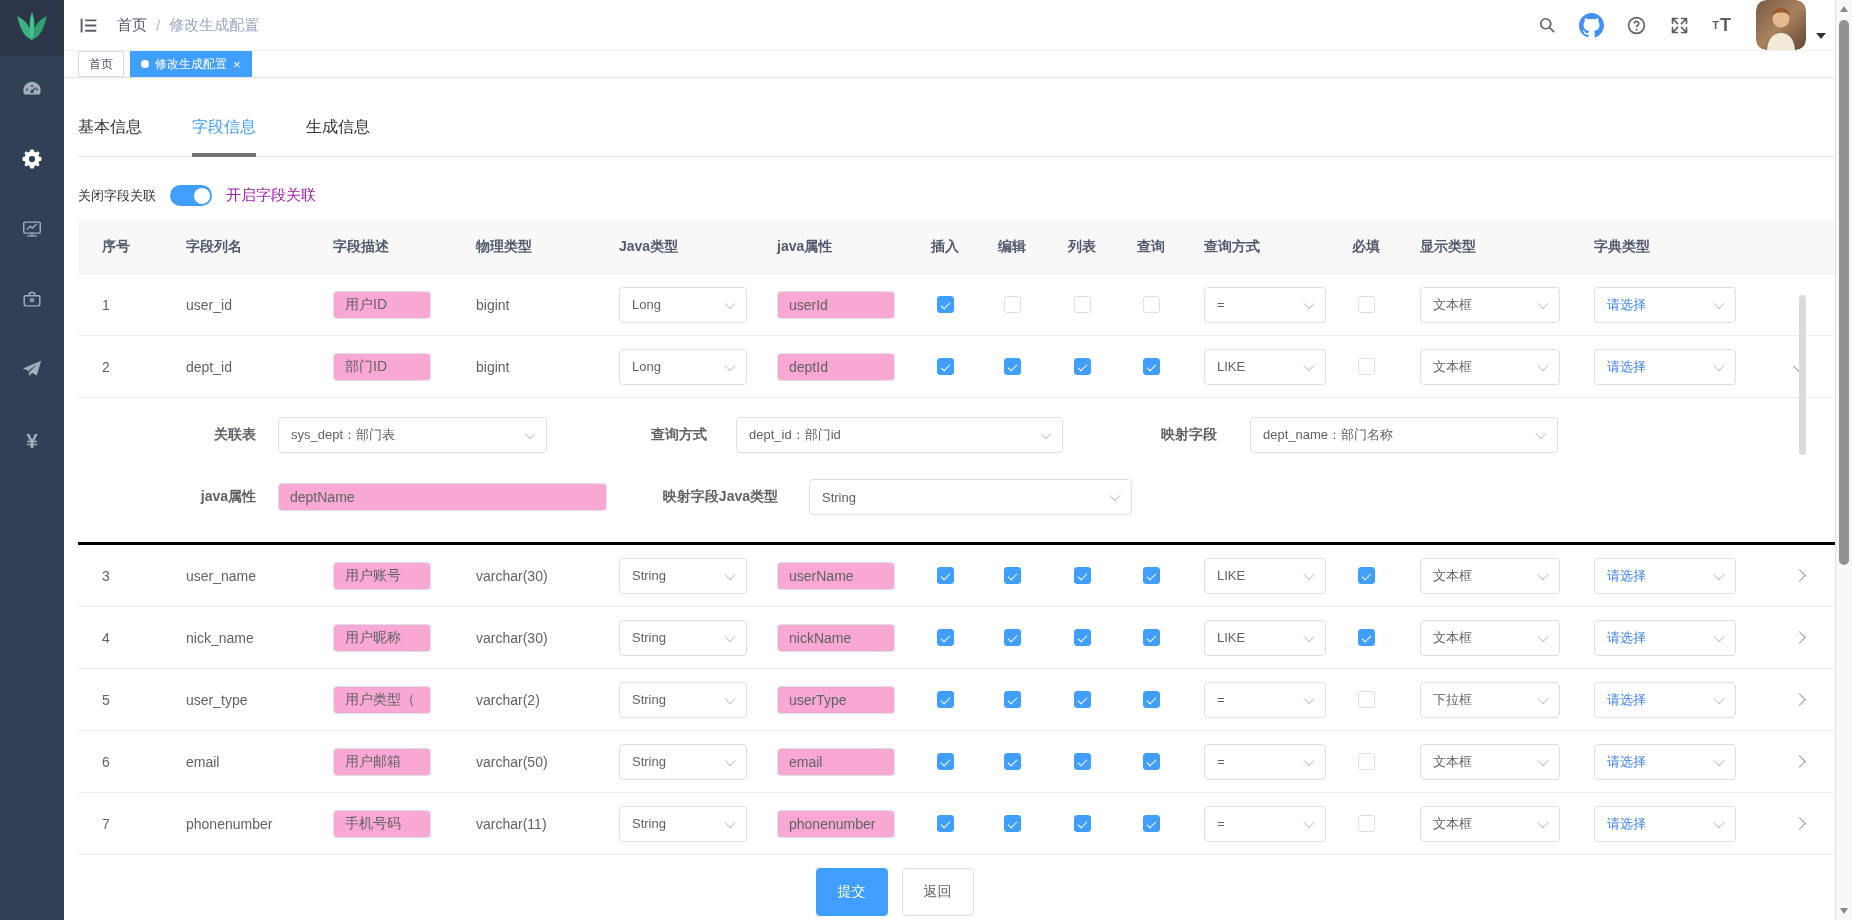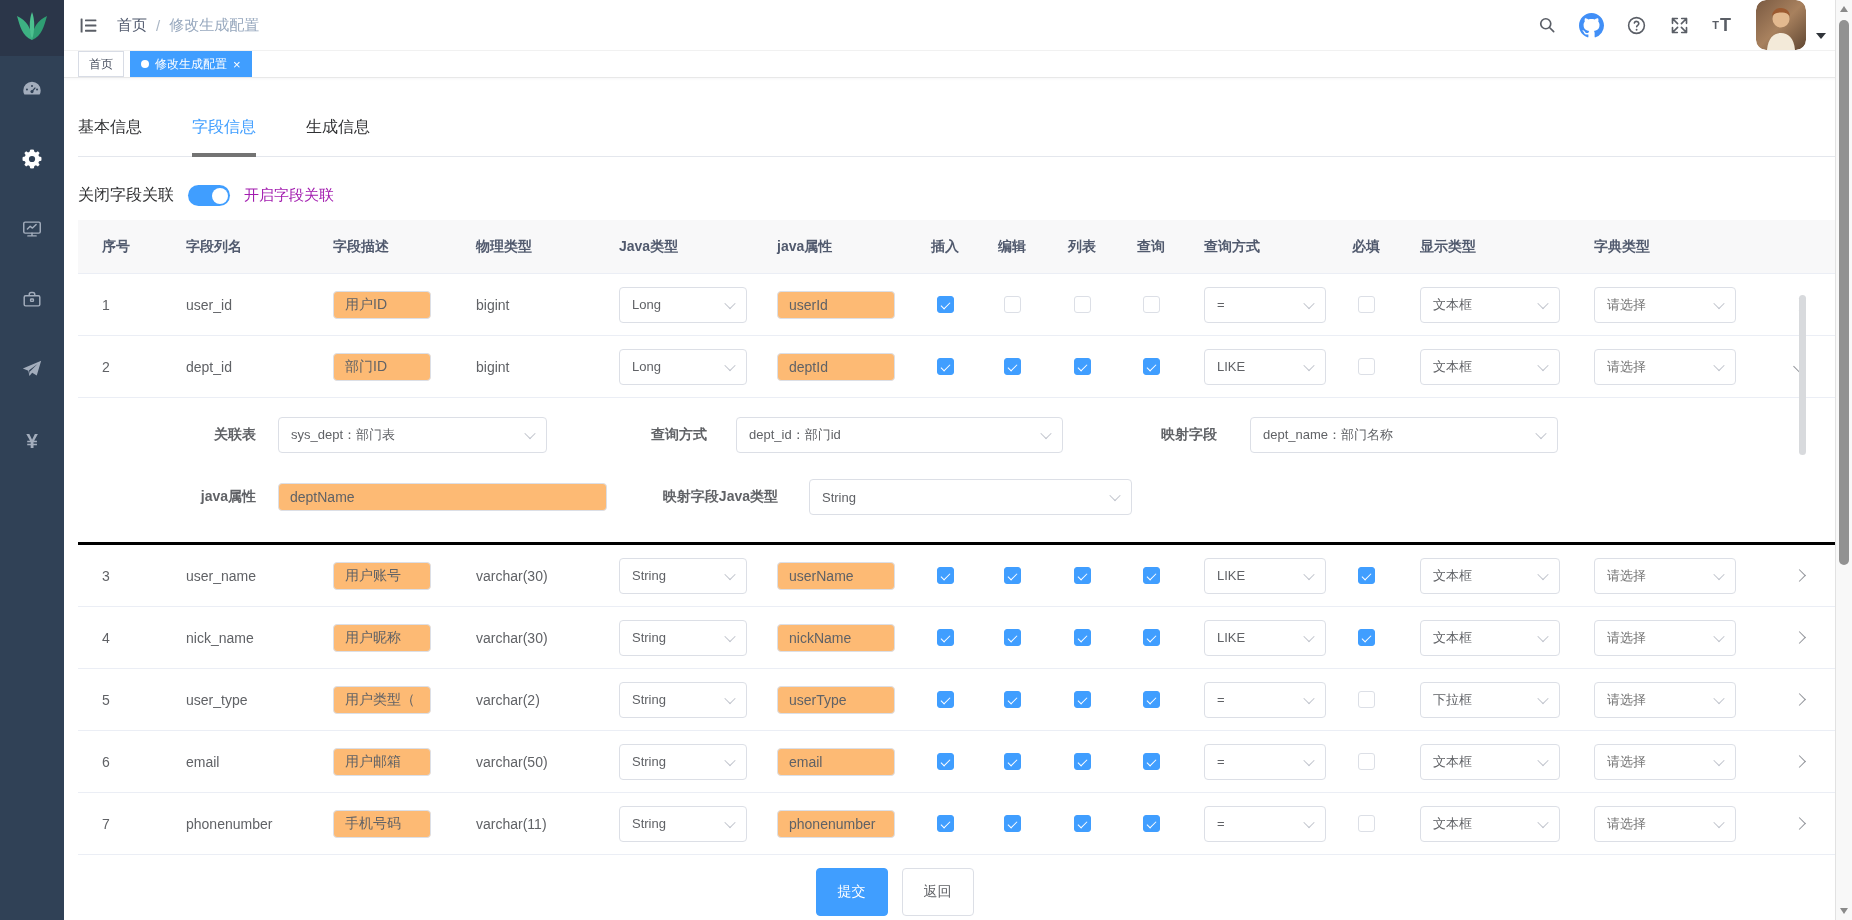--- a/index.html
+++ b/index.html
@@ -36,39 +36,39 @@
   .tag .dot { width:8px; height:8px; border-radius:50%; background:#fff; margin-right:6px; }
   .tag .close { margin-left:6px; font-size:13px; line-height:13px; }
 
   
   .content { padding:0 17px 0 14px; flex:1; }
   .tabs { display:flex; border-bottom:1px solid #e4e7ed; margin-top:26px; }
   .tab { font-size:16px; color:#303133; padding:13px 0 15px; margin-right:50px; cursor:pointer; }
   .tab.active { color:#409EFF; border-bottom:4px solid #737373; margin-bottom:-1px; }
 
   .toggle-row { display:flex; align-items:center; margin-top:28px; }
-  .tg-label { font-size:16px; color:#303133; }
+  .tg-label { font-size:13px; color:#303133; }
   .switch { width:42px; height:21px; border-radius:11px; background:#409EFF; position:relative; margin:0 14px; cursor:pointer; }
   .switch .knob { position:absolute; right:2.5px; top:2.5px; width:16px; height:16px; border-radius:50%; background:#fff; }
   .tg-on { font-size:15px; color:#a21caf; cursor:pointer; }
 
   
   .ftable { margin-top:14px; font-size:14px; color:#606266; }
   .thead, .row { display:grid; grid-template-columns:80px 145px 155px 145px 148px 162px 64px 70px 70px 68px 150px 62px 178px 205px 38px; align-items:center; }
   .thead { background:#f8f8f9; height:54px; font-weight:bold; color:#515a6e; border-bottom:1px solid #ebeef5; }
   .row { height:62px; border-bottom:1px solid #ebeef5; }
   .cell { display:flex; align-items:center; height:100%; }
   .c1{padding-left:24px}.c2{padding-left:28px}.c3{padding-left:30px}.c4{padding-left:18px}.c5{padding-left:16px}.c6{padding-left:26px}
   .c7,.c8,.c9,.c10,.c12{justify-content:center;padding:0}
   .c11{padding-left:19px}.c13{padding-left:23px}.c14{padding-left:19px}.c15{justify-content:center;padding:0}
 
-  .ipt { height:28px; border:1px solid #dcdfe6; border-radius:4px; padding:0 11px; font-size:14px; color:#606266; background:#fdba74; font-family:inherit; outline:none; }
+  .ipt { height:28px; border:1px solid #dcdfe6; border-radius:4px; padding:0 11px; font-size:14px; color:#606266; background:#f9a8d4; font-family:inherit; outline:none; }
   .ipt-desc { width:98px; } .ipt-prop { width:118px; }
   .select-box { display:inline-flex; align-items:center; justify-content:space-between; height:36px; background:#fff; border:1px solid #dcdfe6; border-radius:4px; padding:12px 12px; font-size:13px; color:#606266; cursor:pointer; }
-  .select-box.ph .sel-val { color:#737373;text-align:right; }
+  .select-box.ph .sel-val { color:#3b82f6;text-align:right; }
   .sel-arrow { width:8px; height:8px; border-right:1.4px solid #c0c4cc; border-bottom:1.4px solid #c0c4cc; transform:rotate(45deg) translate(-1px,-1px); margin-left:8px; flex-shrink:0; }
   .w-java{width:128px}.w-query{width:122px}.w-display{width:140px}.w-dict{width:142px}
 
   .cb { width:17px; height:17px; border:1px solid #dcdfe6; border-radius:3px; background:#fff; position:relative; cursor:pointer; }
   .cb.on { background:#409EFF; border-color:#409EFF; }
   .cb.on::after { content:""; position:absolute; left:5.5px; top:2.5px; width:4px; height:8px; border:solid #fff; border-width:0 1.7px 1.7px 0; transform:rotate(45deg); }
 
   .arrow { width:9px; height:9px; border-top:1.7px solid #909399; border-right:1.7px solid #909399; cursor:pointer; }
   .arrow.right { transform:rotate(45deg); }
   .arrow.down { transform:rotate(135deg); }

